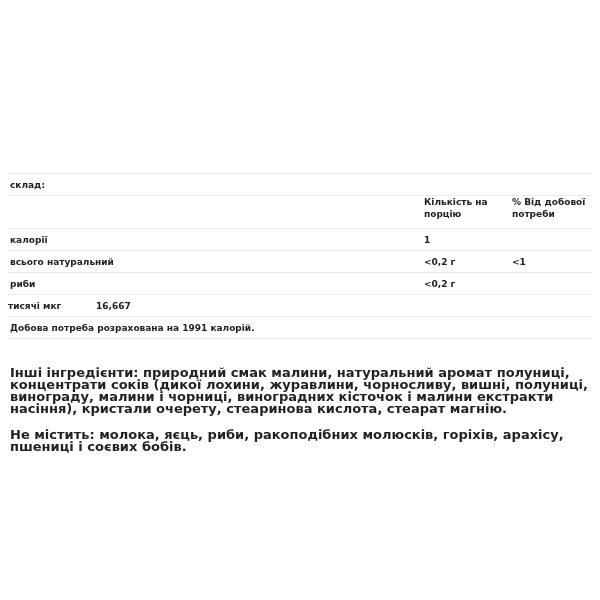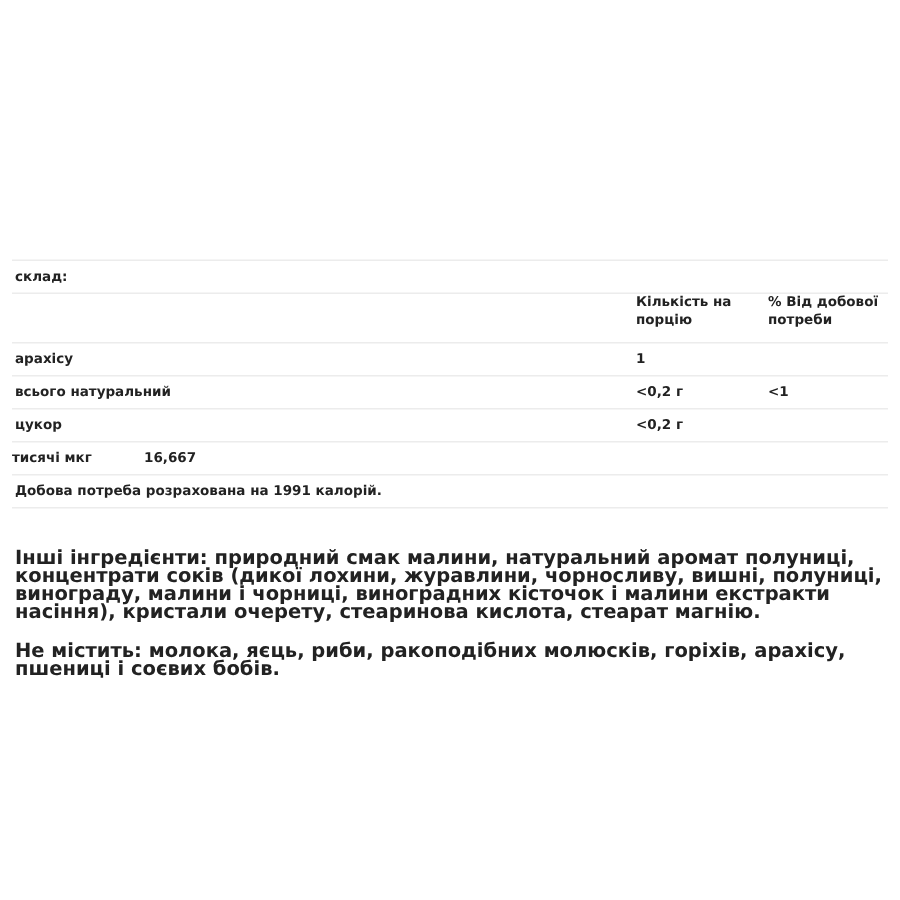--- a/index.html
+++ b/index.html
@@ -23,31 +23,31 @@
 <div class="wrap">
   <div class="row single">
     <span class="c1">склад:</span>
   </div>
   <div class="row head">
     <span class="c1"></span>
     <span class="c2">Кількість на порцію</span>
     <span class="c3">% Від добової потреби</span>
   </div>
   <div class="row single">
-    <span class="c1">арахісу</span>
+    <span class="c1">калорії</span>
     <span class="c2">1</span>
     <span class="c3"></span>
   </div>
   <div class="row single">
     <span class="c1">всього натуральний</span>
     <span class="c2">&lt;0,2 г</span>
     <span class="c3">&lt;1</span>
   </div>
   <div class="row single">
-    <span class="c1">цукор</span>
+    <span class="c1">риби</span>
     <span class="c2">&lt;0,2 г</span>
     <span class="c3"></span>
   </div>
   <div class="row single">
     <span class="c2">тисячі мкг</span>
     <span class="c3">16,667</span>
   </div>
   <div class="row single last">
     <span class="c1" style="width:580px">Добова потреба розрахована на 1991 калорій.</span>
   </div>

